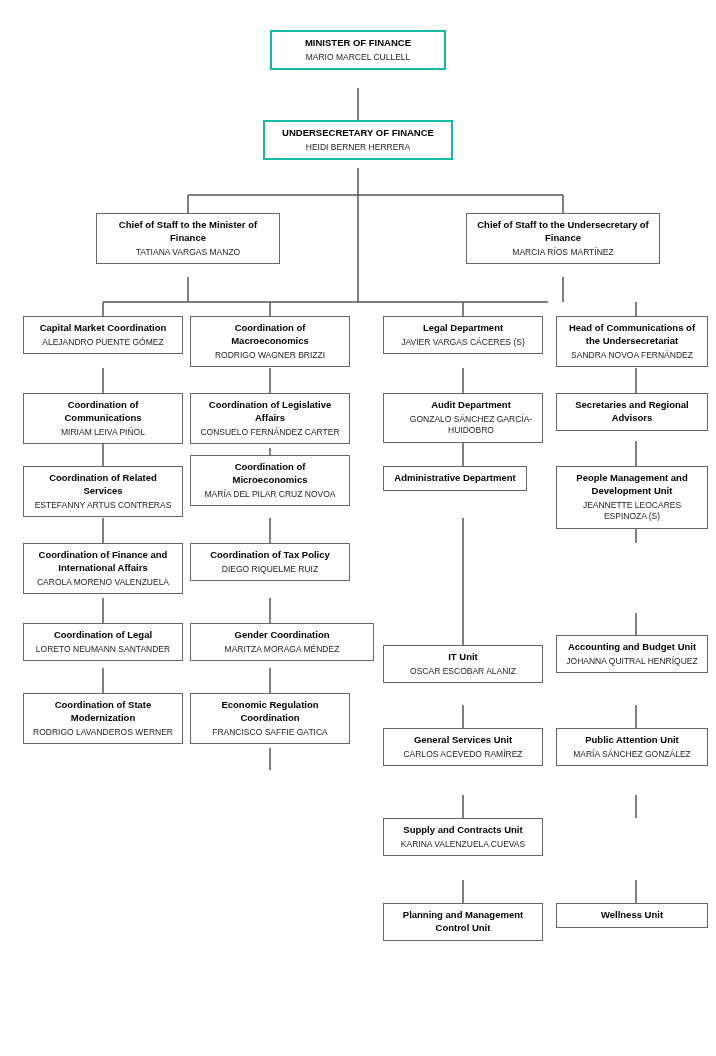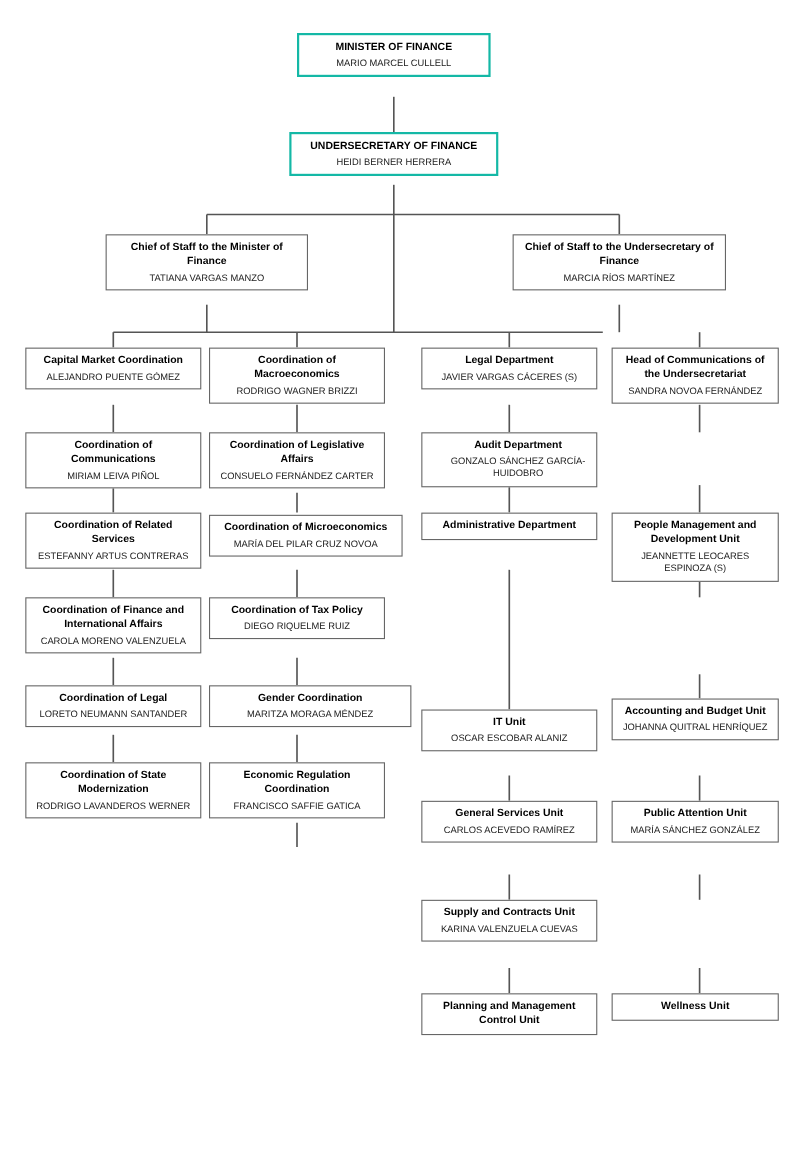--- a/index.html
+++ b/index.html
@@ -173,21 +173,21 @@
     <div class="box" style="left:182px; top:296px; width:160px;">
       <div class="t">Coordination of Macroeconomics</div>
       <div class="n">RODRIGO WAGNER BRIZZI</div>
     </div>
 
     <div class="box" style="left:182px; top:373px; width:160px;">
       <div class="t">Coordination of Legislative Affairs</div>
       <div class="n">CONSUELO FERNÁNDEZ CARTER</div>
     </div>
 
-    <div class="box" style="left:182px; top:448px; width:176px;">
+    <div class="box" style="left:182px; top:435px; width:160px;">
       <div class="t">Coordination of Microeconomics</div>
       <div class="n">MARÍA DEL PILAR CRUZ NOVOA</div>
     </div>
 
     <div class="box" style="left:182px; top:523px; width:160px;">
       <div class="t">Coordination of Tax Policy</div>
       <div class="n">DIEGO RIQUELME RUIZ</div>
     </div>
 
     <div class="box" style="left:182px; top:603px; width:184px;">
@@ -203,21 +203,21 @@
     <div class="box" style="left:375px; top:296px; width:160px;">
       <div class="t">Legal Department</div>
       <div class="n">JAVIER VARGAS CÁCERES (S)</div>
     </div>
 
     <div class="box" style="left:375px; top:373px; width:160px;padding-left:22px;">
       <div class="t">Audit Department</div>
       <div class="n">GONZALO SÁNCHEZ GARCÍA-HUIDOBRO</div>
     </div>
 
-    <div class="box" style="left:375px; top:446px; width:160px;">
+    <div class="box" style="left:375px; top:446px; width:144px;">
       <div class="t">Administrative Department</div>
     </div>
 
     <div class="box" style="left:375px; top:625px; width:160px;">
       <div class="t">IT Unit</div>
       <div class="n">OSCAR ESCOBAR ALANIZ</div>
     </div>
 
     <div class="box" style="left:375px; top:708px; width:160px;">
       <div class="t">General Services Unit</div>
@@ -231,20 +231,23 @@
 
     <div class="box" style="left:375px; top:883px; width:160px;">
       <div class="t">Planning and Management Control Unit</div>
     </div>
 
     <div class="box" style="left:548px; top:296px; width:152px;">
       <div class="t">Head of Communications of the Undersecretariat</div>
       <div class="n">SANDRA NOVOA FERNÁNDEZ</div>
     </div>
 
+    <div class="box" style="left:548px; top:373px; width:152px;">
+      <div class="t">Secretaries and Regional Advisors</div>
+    </div>
 
     <div class="box" style="left:548px; top:446px; width:152px;">
       <div class="t">People Management and Development Unit</div>
       <div class="n">JEANNETTE LEOCARES ESPINOZA (S)</div>
     </div>
 
     <div class="box" style="left:548px; top:615px; width:152px;">
       <div class="t">Accounting and Budget Unit</div>
       <div class="n">JOHANNA QUITRAL HENRÍQUEZ</div>
     </div>

